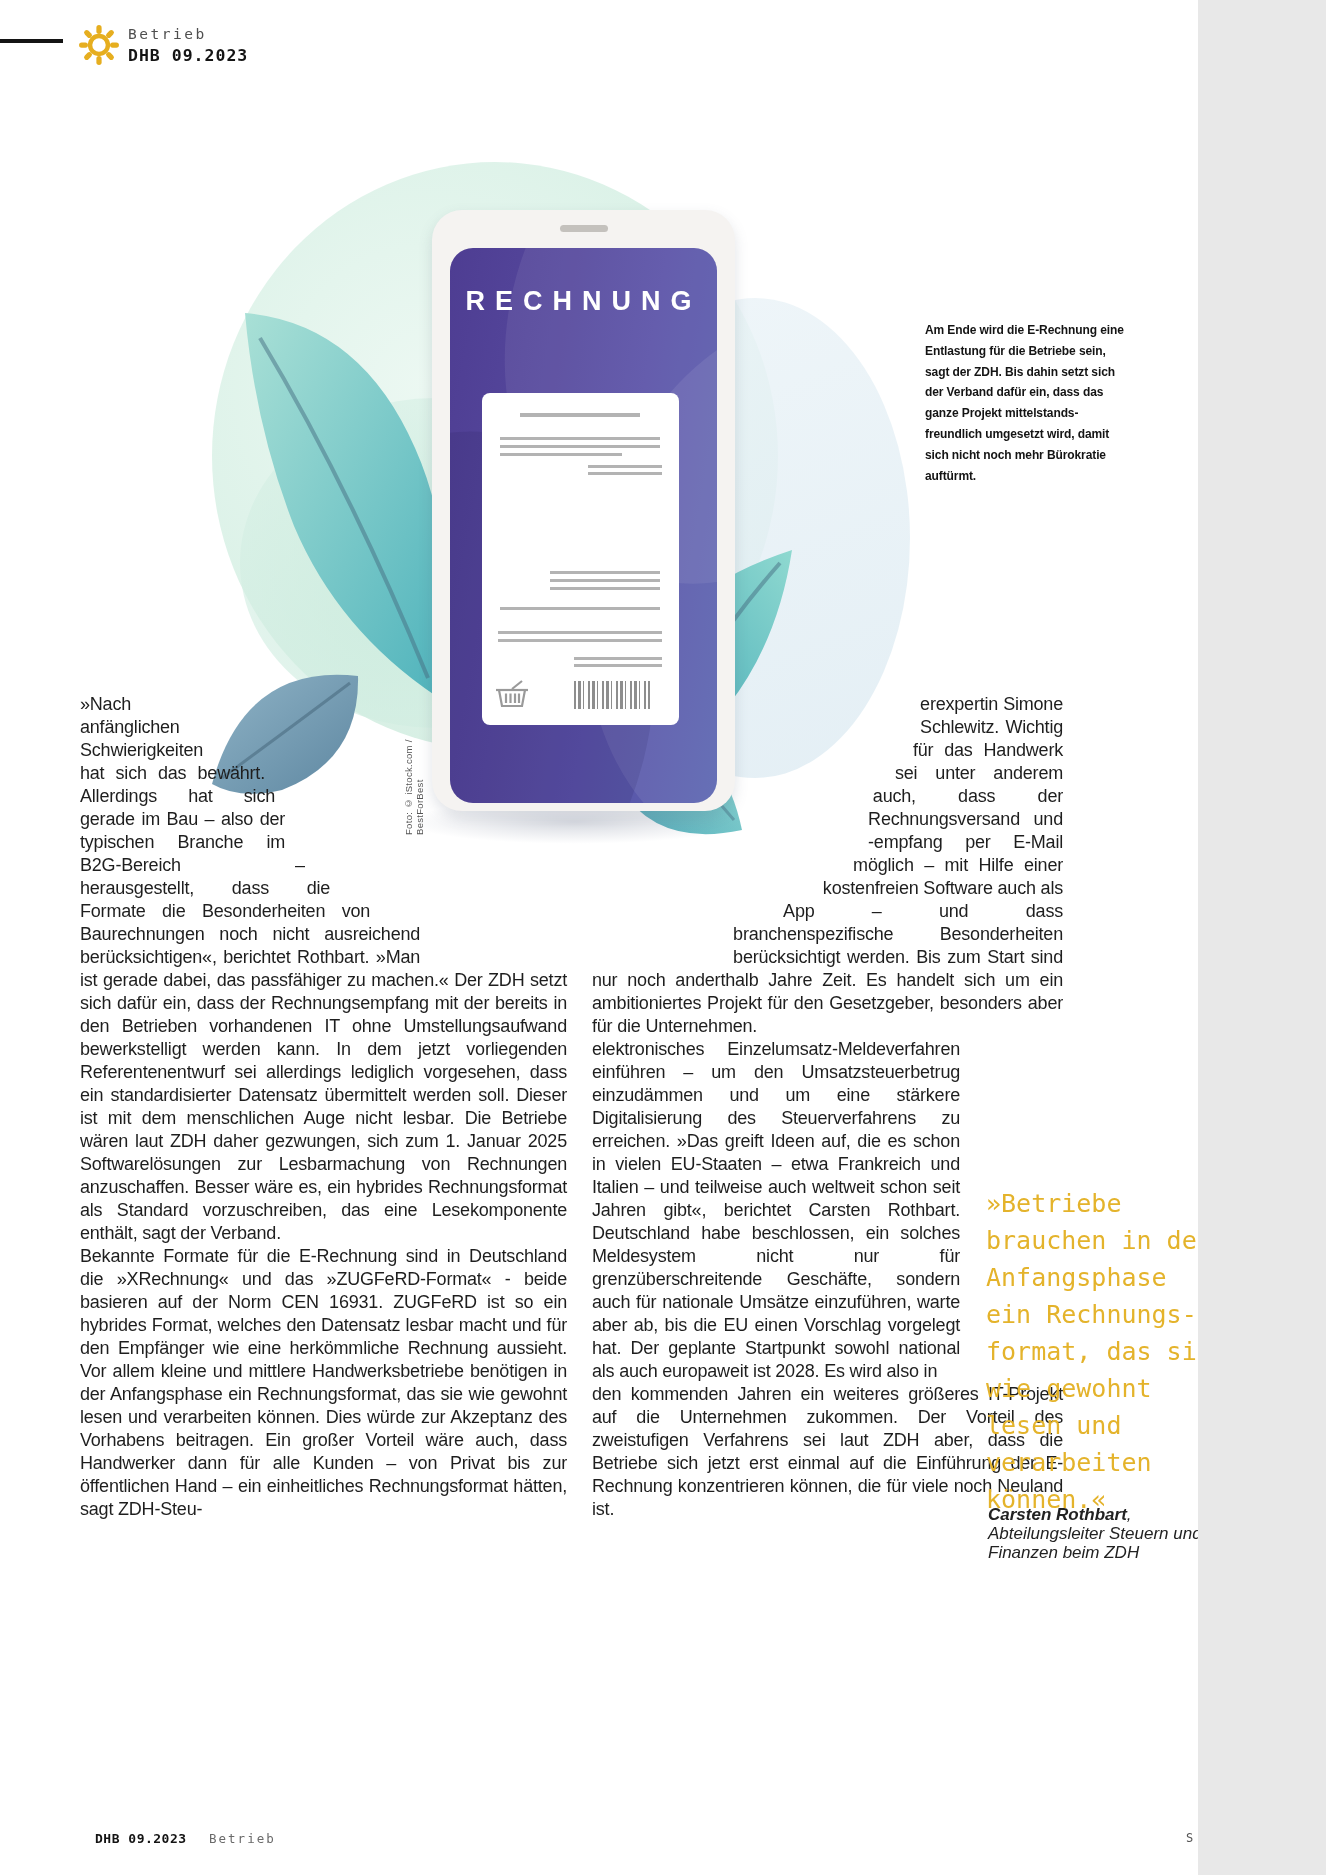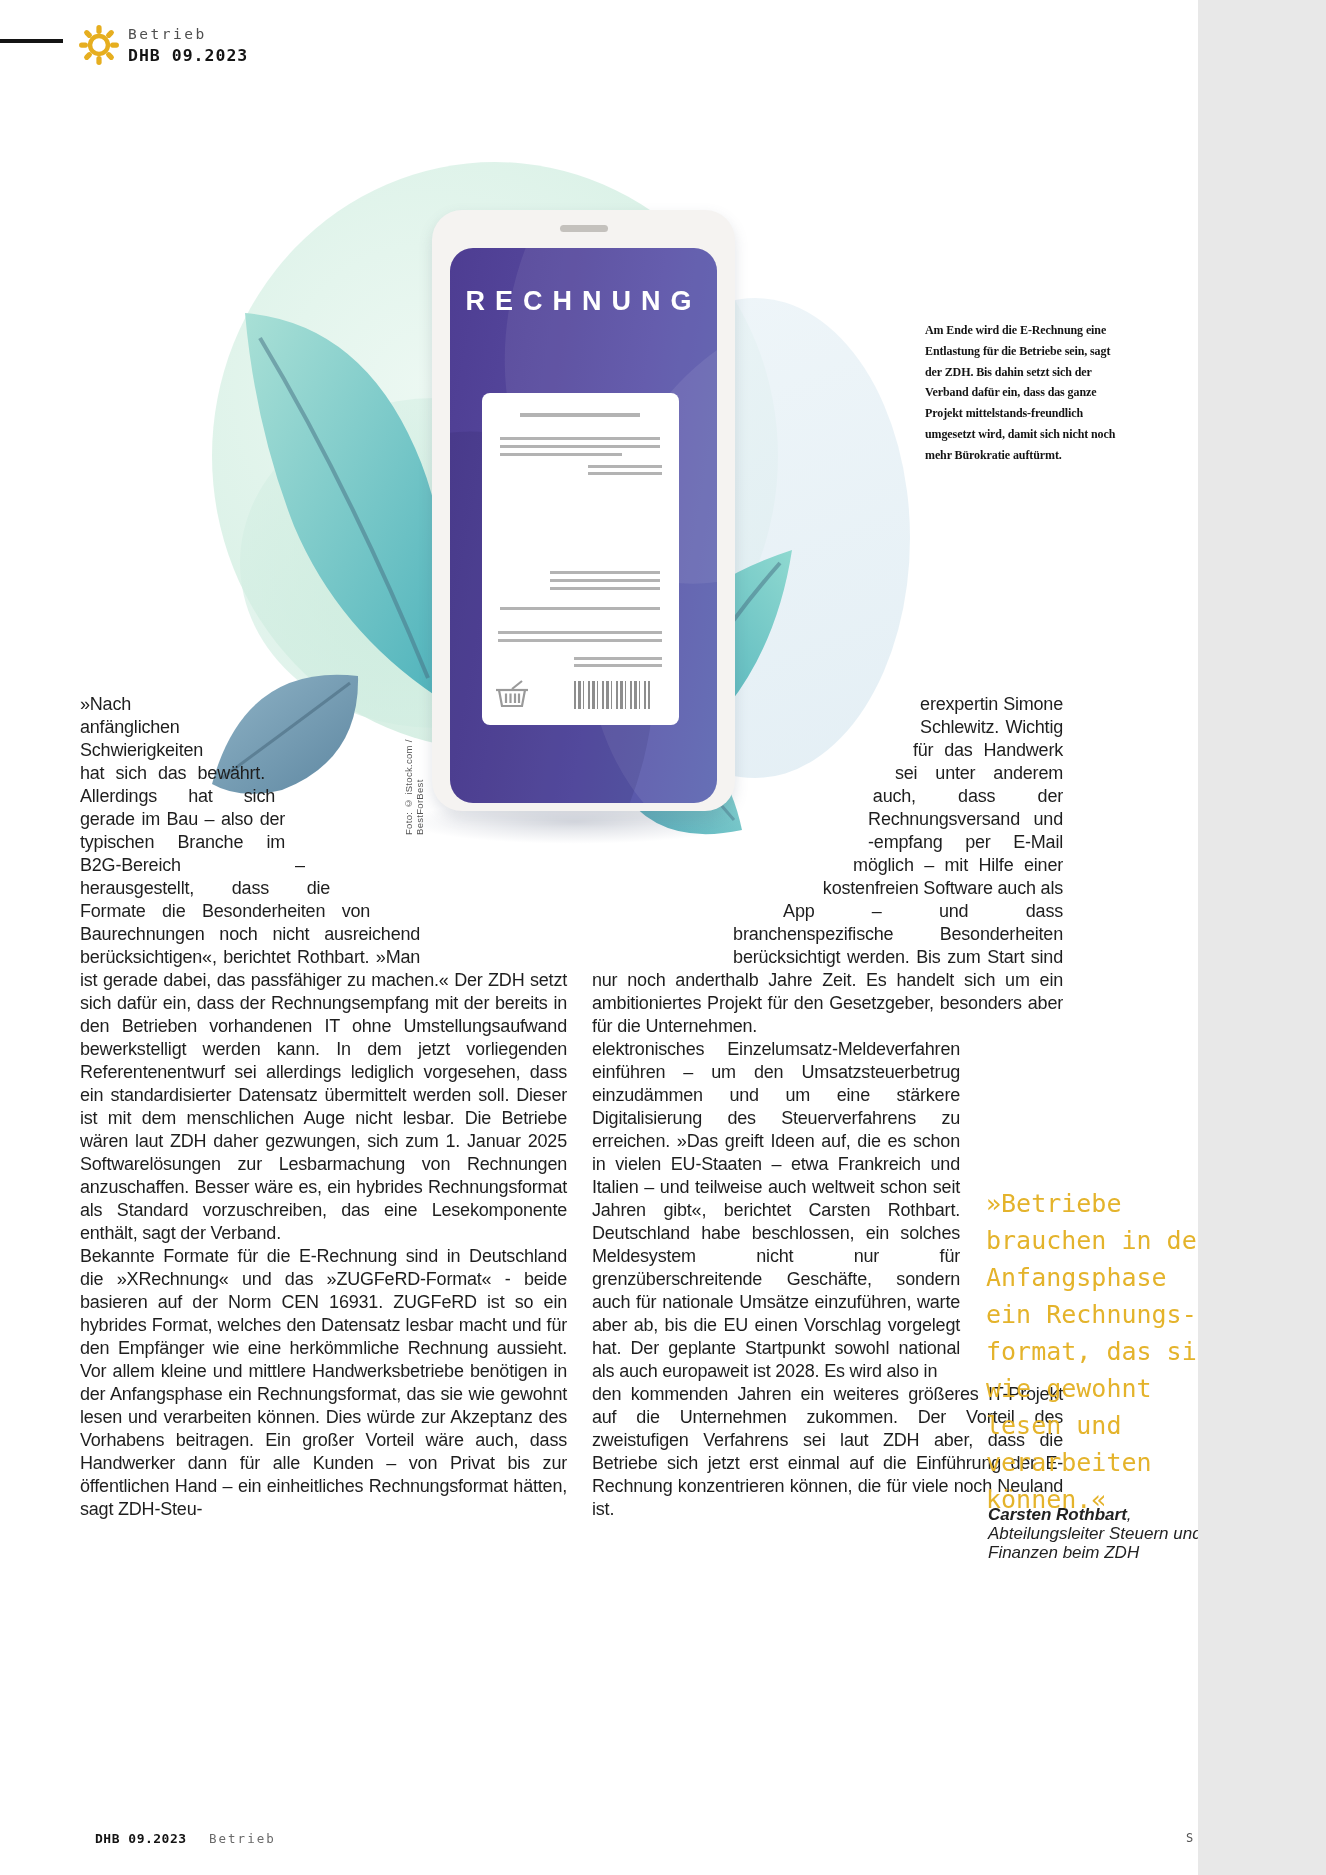--- a/index.html
+++ b/index.html
@@ -46,21 +46,21 @@
      font-family:"Liberation Sans",sans-serif;display:flex;align-items:center;justify-content:center;z-index:5;}
   .barcode{position:absolute;left:92px;top:288px;width:76px;height:28px;
      background:repeating-linear-gradient(90deg,#8e8e8e 0 2px,transparent 2px 4px,#8e8e8e 4px 7px,
        transparent 7px 9px,#8e8e8e 9px 10px,transparent 10px 14px);}
   .basket{position:absolute;left:14px;top:286px;}
   .photo-credit{position:absolute;left:403px;top:690px;height:145px;writing-mode:vertical-rl;
      transform:rotate(180deg);font-size:9.5px;color:#555;letter-spacing:.3px;}
 
   
   .caption{position:absolute;left:925px;top:320px;width:200px;font-size:12px;font-weight:bold;
-     line-height:20.8px;color:#141414;letter-spacing:-.1px;font-family:Liberation Serif, serif;}
+     line-height:20.8px;color:#141414;letter-spacing:-.1px;}
 
   
   .col{position:absolute;top:693px;font-size:18px;line-height:23px;text-align:justify;
      color:#1e1e1e;letter-spacing:-.2px;}
   .col-left{left:80px;width:487px;}
   .col-right{left:592px;width:471px;}
   .col p{margin:0;}
   .col p + p{}
   .chunk{margin:0;}
   .narrow{width:368px;}

